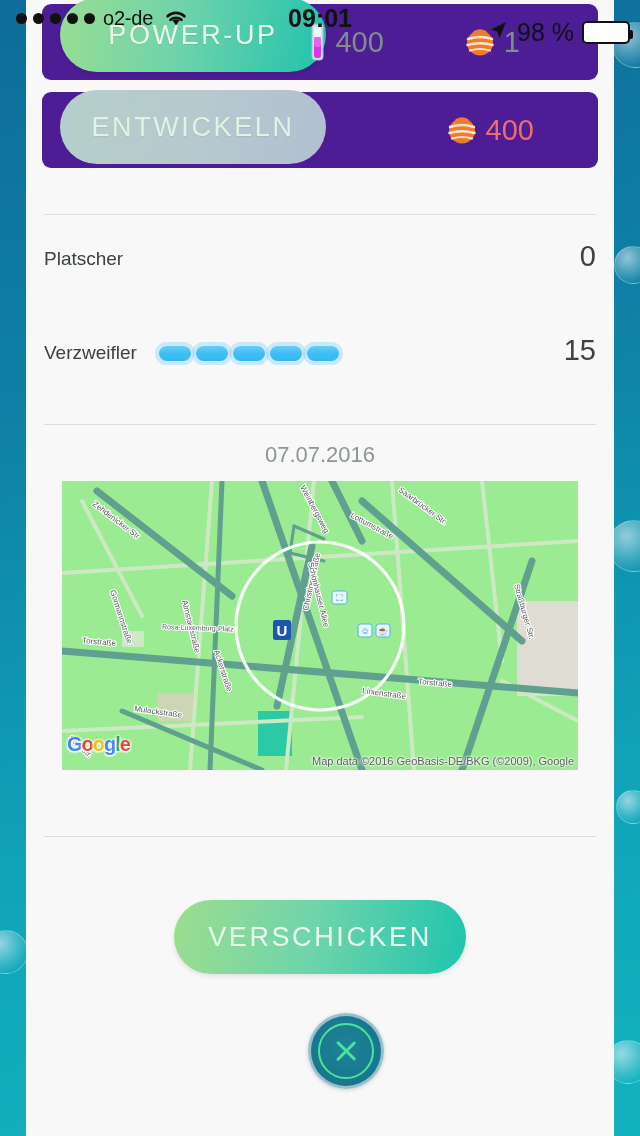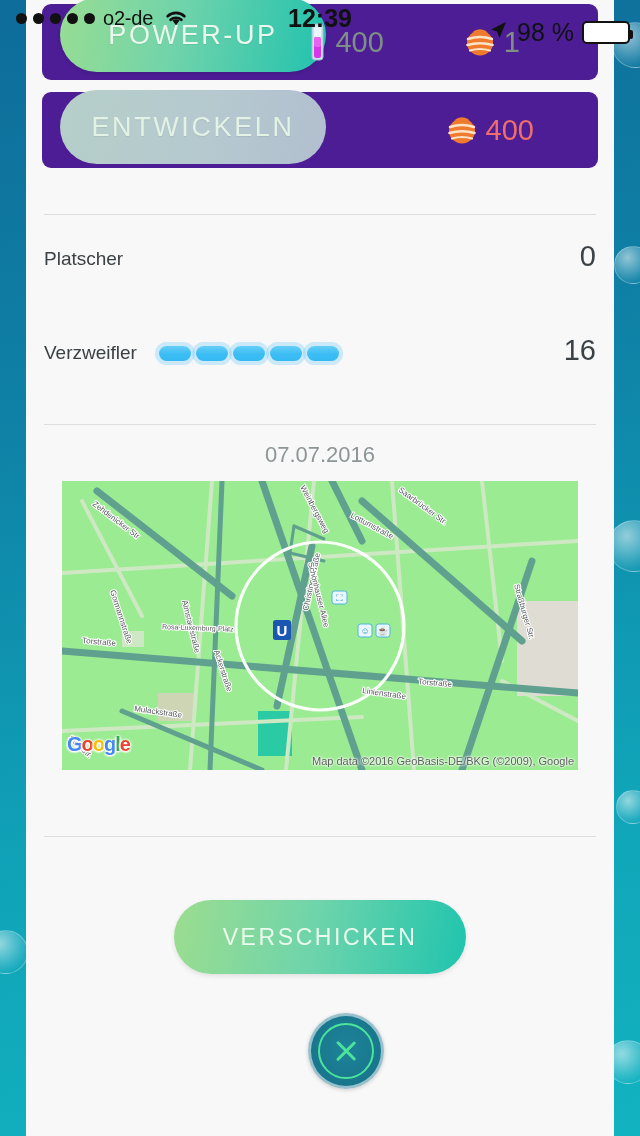--- a/index.html
+++ b/index.html
@@ -127,21 +127,21 @@
 
   
   #btn-transfer {
     position:absolute; left:148px; top:900px;
     width:292px; height:74px; border-radius:37px; border:none; cursor:pointer;
     background:linear-gradient(100deg,#9cdd8f 0%,#6ed4ab 48%,#1fc4ae 100%);
     display:flex; align-items:center; justify-content:center;
     box-shadow:0 2px 5px rgba(0,0,0,.10);
   }
   #btn-transfer .btn-label {
-    color:#eafaec; font-size:23px; letter-spacing:2.6px;
+    color:#eafaec; font-size:27px; letter-spacing:2.6px;
   }
 
   
   #btn-close {
     position:absolute; left:282px; top:1013px;
     width:76px; height:76px; border-radius:50%;
     background:radial-gradient(circle at 50% 45%, #1e8398 0%, #18768d 70%, #156d84 100%);
     border:3px solid rgba(255,255,255,.55);
     cursor:pointer; display:flex; align-items:center; justify-content:center;
     box-shadow:0 1px 4px rgba(0,0,0,.18);
@@ -258,21 +258,21 @@
         <div class="move-head">
           <span class="move-name">Verzweifler</span>
           <span class="energy">
             <i class="bar"></i>
             <i class="bar"></i>
             <i class="bar"></i>
             <i class="bar"></i>
             <i class="bar"></i>
           </span>
         </div>
-        <div class="move-dmg">16</div>
+        <div class="move-dmg">15</div>
       </div>
 
     </div>
 
     <div class="divider" id="div-2"></div>
 
     <div id="catch-date">07.07.2016</div>
 
     <div id="map">
       <svg width="516" height="289" viewBox="0 0 516 289">
@@ -388,21 +388,21 @@
       <span id="sb-carrier">o2-de</span>
       <span style="display:inline-block;margin-left:2px">
         <svg width="26" height="19" viewBox="0 0 26 19">
           <path d="M13 17.2 L9.4 12.6 A5.8 5.8 0 0 1 16.6 12.6 Z" fill="#111"></path>
           <path d="M4.6 8.2 A12.4 12.4 0 0 1 21.4 8.2" stroke="#111" stroke-width="2.7" fill="none" stroke-linecap="round"></path>
           <path d="M7.6 11.8 A8.2 8.2 0 0 1 18.4 11.8" stroke="#111" stroke-width="2.7" fill="none" stroke-linecap="round"></path>
         </svg>
       </span>
     </div>
 
-    <div id="sb-center">12:39</div>
+    <div id="sb-center">09:01</div>
 
     <div id="sb-right">
       <span>
         <svg width="22" height="22" viewBox="0 0 22 22">
           <path d="M19 3 L4 10.5 L10 12.5 L12.5 19 Z" fill="#111"></path>
         </svg>
       </span>
       <span id="sb-battery-text">98 %</span>
       <span id="sb-battery">
         <span class="fill" id="battery-fill" style="width:98%"></span>

